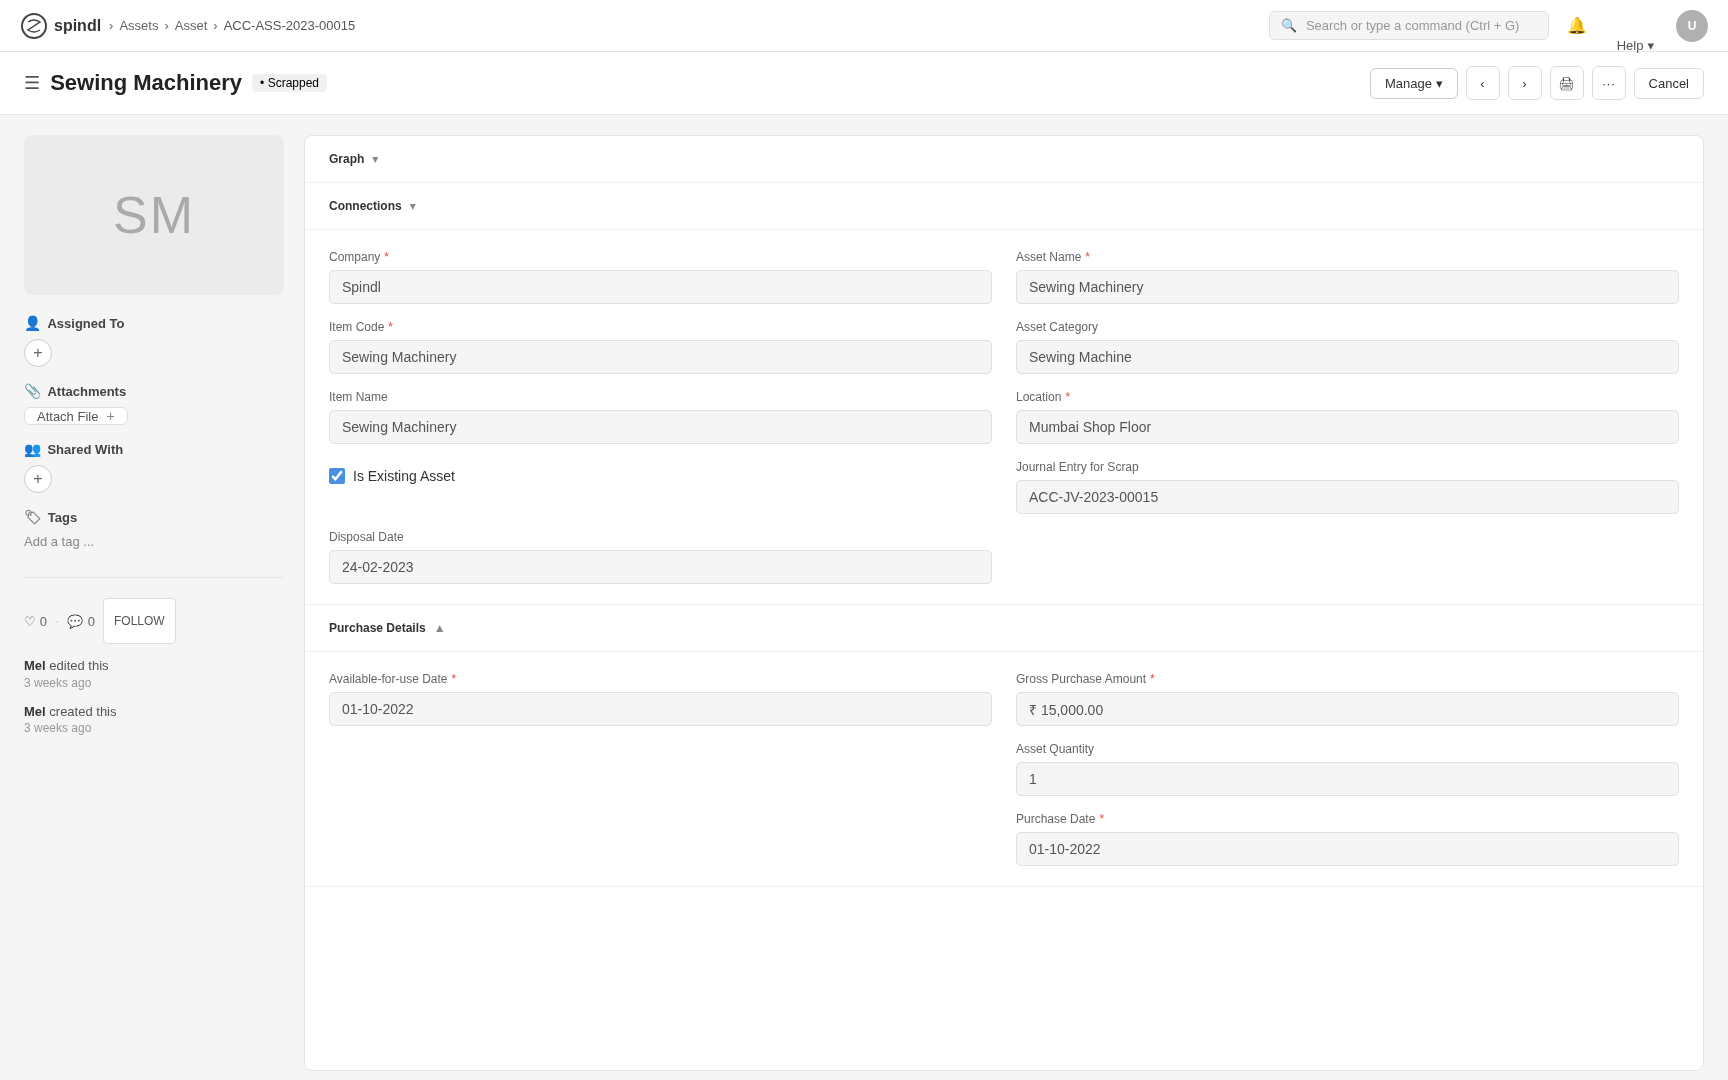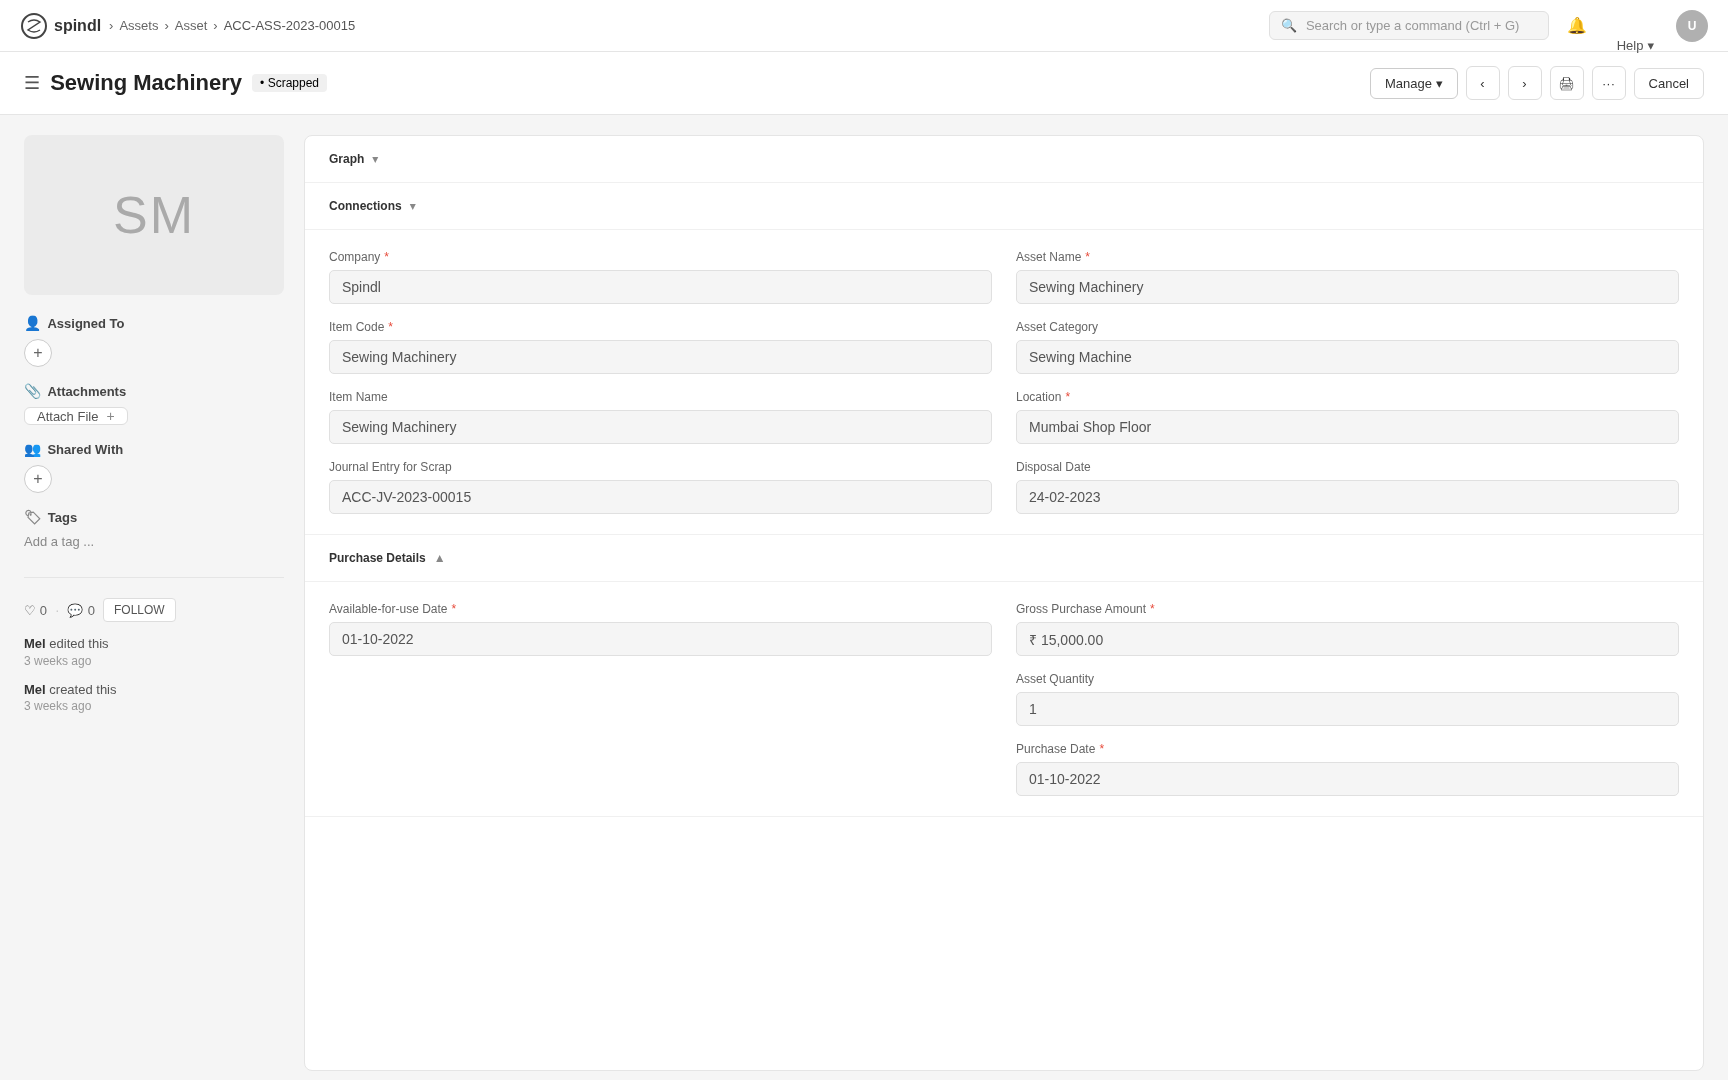--- a/index.html
+++ b/index.html
@@ -106,21 +106,21 @@
     
     .activity-section { margin-top: 8px; }
     .activity-actions {
       display: flex; align-items: center; gap: 8px; margin-bottom: 12px;
     }
     .activity-action {
       display: flex; align-items: center; gap: 4px;
       font-size: 13px; color: #666;
     }
     .follow-btn {
-      padding: 4px 10px; border-radius: 4px;
+      padding: 15px 10px; border-radius: 4px;
       border: 1px solid #ddd; background: #fff;
       cursor: pointer; font-size: 12px; color: #555; font-weight: 500;
     }
     .activity-item { margin-bottom: 12px; }
     .activity-text { font-size: 13px; color: #555; line-height: 1.5; }
     .activity-text strong { color: #333; font-weight: 600; }
     .activity-time { font-size: 12px; color: #999; }
 
     
     .content-area {
@@ -367,20 +367,26 @@
         </div>
 
         <div class="form-group">
           <label class="form-label">
             <span>Location</span>
             <span class="required">*</span>
           </label>
           <input class="form-input readonly" type="text" readonly="" value="Mumbai Shop Floor" style="">
         </div>
 
+        <div class="form-group">
+          <div class="checkbox-row">
+            <input type="checkbox" id="is-existing-asset" checked="" style="">
+            <label for="is-existing-asset" class="checkbox-label">Is Existing Asset</label>
+          </div>
+        </div>
 
 
         <div class="form-group">
           <label class="form-label">
             <span>Journal Entry for Scrap</span>
           </label>
           <input class="form-input readonly" type="text" readonly="" value="ACC-JV-2023-00015" style="">
         </div>
 
         <div class="form-group">

